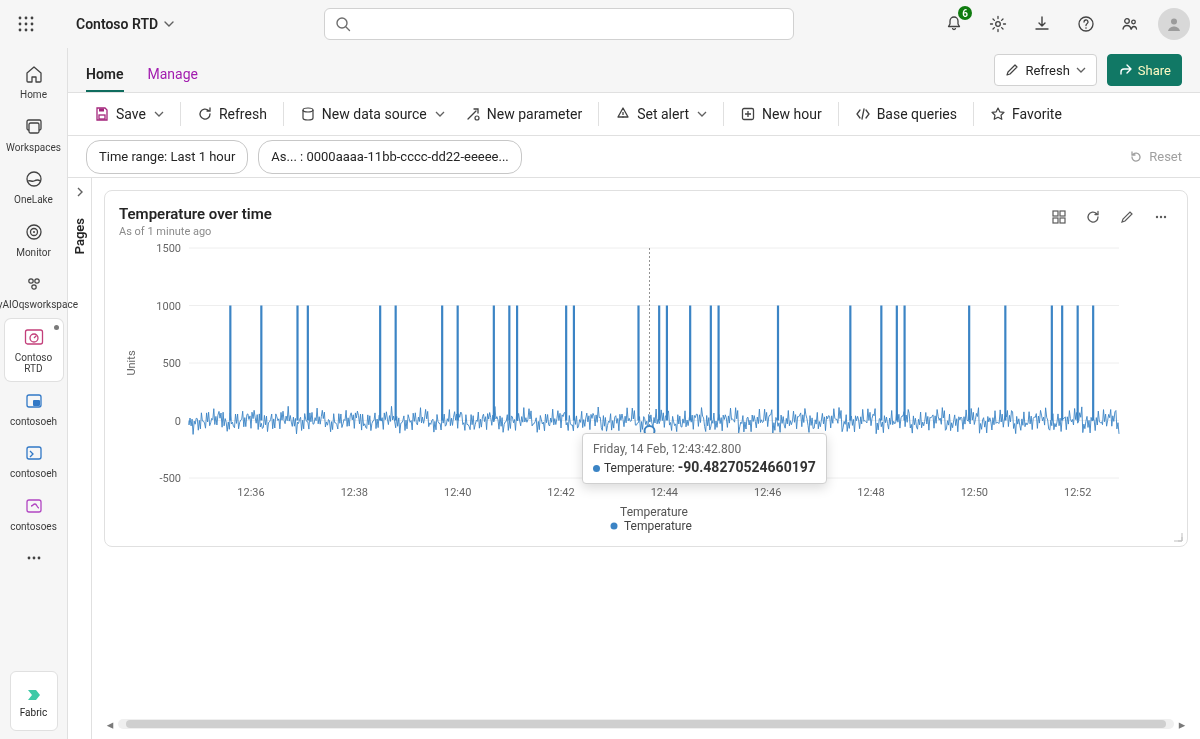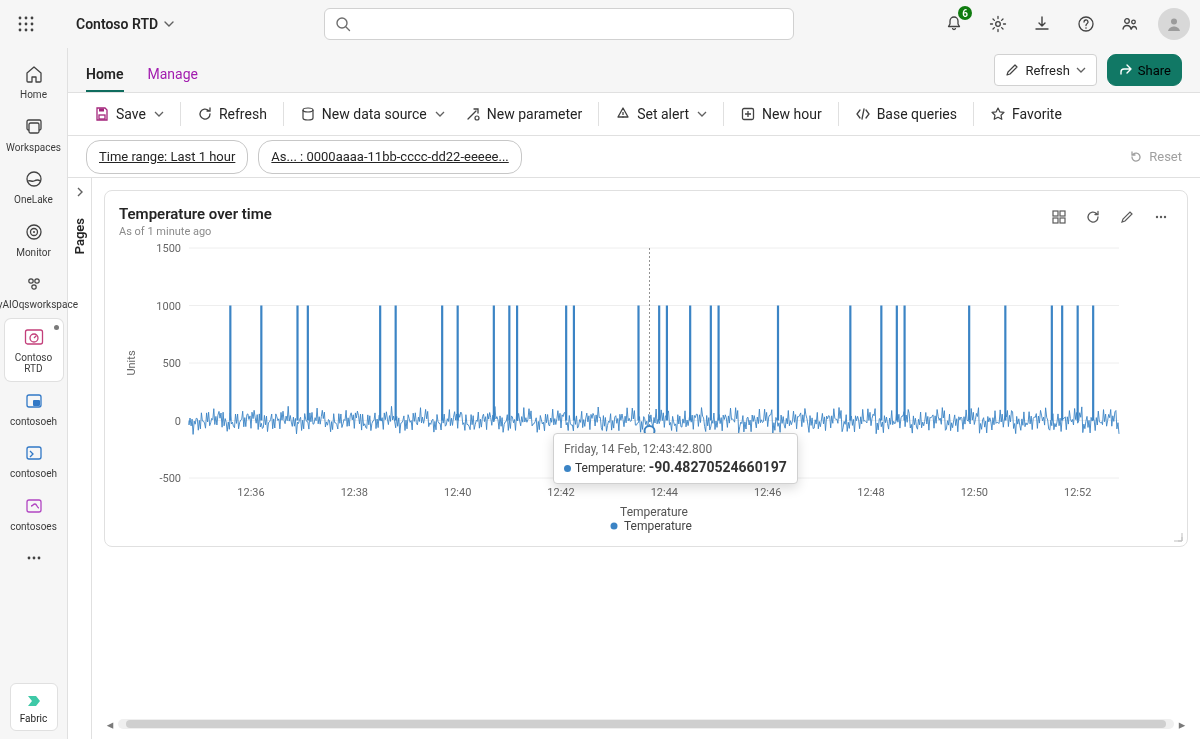--- a/index.html
+++ b/index.html
@@ -34,42 +34,42 @@
   .avatar{width:32px;height:32px;border-radius:50%;background:#d8d8d8;display:flex;align-items:center;justify-content:center;color:#8a8a8a;}
 
   
   .frame{display:flex;height:calc(100% - 48px);}
   .rail{width:68px;border-right:1px solid var(--border);display:flex;flex-direction:column;align-items:center;padding-top:8px;gap:2px;background:var(--bg);}
   .rail-item{width:58px;display:flex;flex-direction:column;align-items:center;justify-content:center;gap:3px;padding:6px 0;border-radius:6px;font-size:10px;color:#3b3b3b;text-align:center;line-height:1.15;position:relative;}
   .rail-item.active{background:#fff;box-shadow:0 0 0 1px var(--border);}
   .rail-item .dot{position:absolute;top:6px;right:4px;width:5px;height:5px;border-radius:50%;background:#7a7a7a;}
   .rail-ico{width:24px;height:24px;display:flex;align-items:center;justify-content:center;}
   .rail-spacer{flex:1;}
-  .fabric-btn{width:48px;height:48px;background:#fff;border:1px solid var(--border);border-radius:6px;margin-bottom:8px;display:flex;flex-direction:column;align-items:center;justify-content:center;gap:2px;font-size:10px;}
+  .fabric-btn{width:48px;height:60px;background:#fff;border:1px solid var(--border);border-radius:6px;margin-bottom:8px;display:flex;flex-direction:column;align-items:center;justify-content:center;gap:2px;font-size:10px;}
 
   
   .main{flex:1;display:flex;flex-direction:column;min-width:0;}
 
   
   .tabrow{height:44px;display:flex;align-items:flex-end;padding:0 18px;gap:24px;}
   .tab{padding:10px 0 8px;font-size:14px;color:#a21caf;border-bottom:2px solid transparent;}
   .tab.active{color:var(--text);font-weight:600;border-bottom-color:var(--teal);}
   .tabrow-right{margin-left:auto;display:flex;gap:10px;align-items:center;padding-bottom:6px;}
   .btn{height:32px;border:1px solid var(--border-dark);border-radius:4px;background:#fff;display:flex;align-items:center;gap:6px;padding:0 10px;font-size:13px;color:var(--text);}
-  .btn.share{background:var(--share);border-color:var(--share);color:#000000;border-radius:9px;}
+  .btn.share{background:var(--share);border-color:var(--share);color:#fef9c3;}
 
   
   .ribbon{height:44px;border-top:1px solid var(--border);border-bottom:1px solid var(--border);display:flex;align-items:center;padding:0 18px;gap:4px;background:#fff;}
   .rbtn{display:flex;align-items:center;gap:6px;height:32px;padding:0 8px;border-radius:4px;font-size:14px;color:var(--text);justify-content:center;}
   .rsep{width:1px;height:24px;background:var(--border);margin:0 4px;}
   .chev{margin-left:2px;color:#616161;}
 
   
   .pillrow{height:42px;display:flex;align-items:center;padding:0 18px;gap:10px;border-bottom:1px solid var(--border);background:#fff;}
-  .pill{border:1px solid var(--pill-border);border-radius:14px;height:17px;padding:16px 12px;display:flex;align-items:center;font-size:13px;background:#fff;text-decoration:underline;}
+  .pill{border:1px solid var(--pill-border);border-radius:14px;height:17px;padding:16px 12px;display:flex;align-items:center;font-size:13px;background:#fff;}
   .pillrow .reset{margin-left:auto;color:#a0a0a0;display:flex;align-items:flex-end;gap:6px;}
 
   
   .canvas{flex:1;display:flex;min-height:0;background:#fff;}
   .pages-collapse{width:24px;border-right:1px solid var(--border);display:flex;flex-direction:column;align-items:center;padding-top:8px;gap:20px;}
   .pages-label{writing-mode:vertical-rl;transform:rotate(180deg);font-size:13px;font-weight:600;color:#242424;}
   .canvas-body{flex:1;padding:12px 12px 8px 12px;min-width:0;display:flex;flex-direction:column;gap:21px;}
   .tile{border:1px solid var(--border);border-radius:8px;background:#fff;padding:14px 14px 8px 14px;position:relative;min-width:0;}
   .tile-head{display:flex;align-items:flex-start;}
   .tile-title{font-size:15px;font-weight:600;}
@@ -464,21 +464,21 @@
                 <text x="442.0000000000001" y="258" text-anchor="middle" font-size="11" fill="#666">12:42</text>
                 <text x="545.3333333333335" y="258" text-anchor="middle" font-size="11" fill="#666">12:44</text>
                 <text x="648.6666666666667" y="258" text-anchor="middle" font-size="11" fill="#666">12:46</text>
                 <text x="752.0000000000001" y="258" text-anchor="middle" font-size="11" fill="#666">12:48</text>
                 <text x="855.3333333333335" y="258" text-anchor="middle" font-size="11" fill="#666">12:50</text>
                 <text x="958.6666666666669" y="258" text-anchor="middle" font-size="11" fill="#666">12:52</text>
                 <text x="535" y="278" text-anchor="middle" font-size="12" fill="#555">Temperature</text>
                 <circle cx="495" cy="288" r="3.5" fill="#3b84c5"></circle>
                 <text x="505" y="292" font-size="12" fill="#444">Temperature</text>
               </svg>
-            <div class="tooltip" id="tt" style="left:434px;top:195px;">
+            <div class="tooltip" id="tt" style="left:463px;top:195px;">
               <div style="color:#666;margin-bottom:3px;">Friday, 14 Feb, 12:43:42.800</div>
               <div><span class="dot"></span><span>Temperature</span>: <b style="font-size:14px">-90.48270524660197</b></div>
             </div>
           </div>
           <div class="resize-handle">
             <svg width="10" height="10" viewBox="0 0 10 10">
                 <path d="M9 5v4H5M9 1v8H1" stroke="#bfbfbf" stroke-width="1" fill="none"></path>
               </svg>
           </div>
         </div>

